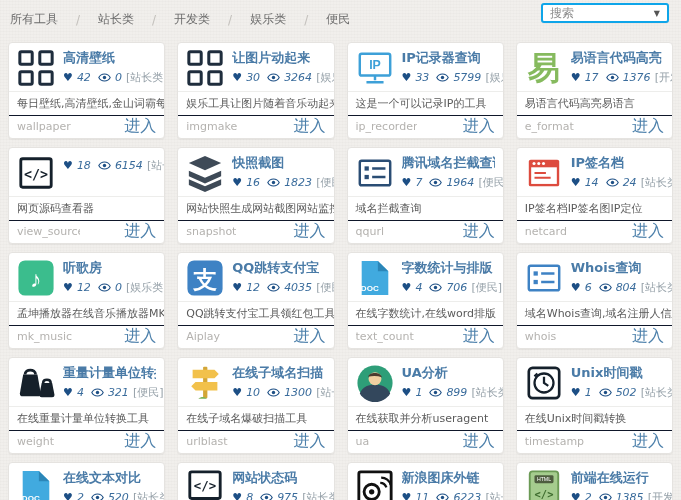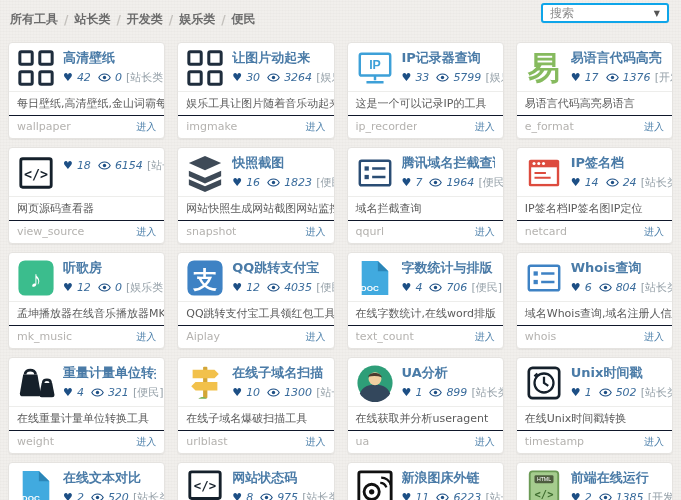--- a/index.html
+++ b/index.html
@@ -6,21 +6,21 @@
   html,body { width:681px; height:500px; overflow:hidden; }
   body {
     font-family: "DejaVu Sans", "Liberation Sans", sans-serif;
     background-color:#f1efec;
     background-image:
       repeating-linear-gradient(0deg, rgba(0,0,0,0.015) 0 1px, transparent 1px 3px),
       repeating-linear-gradient(90deg, rgba(120,110,100,0.02) 0 1px, transparent 1px 3px);
     position:relative;
   }
   .topbar { position:relative; height:34px; padding:8px 10px 0 10px; }
-  .breadcrumb { font-size:12px; color:#6b6b6b; display:inline-flex; gap:6px; align-items:center;font-weight:bold; }
+  .breadcrumb { font-size:12px; color:#6b6b6b; display:inline-flex; gap:18px; align-items:center; }
   .breadcrumb .crumb { color:#6b6b6b; cursor:pointer; white-space:nowrap; }
   .breadcrumb .sep { color:#c3c0bc; }
   .search-select {
     position:absolute; top:3px; right:12px; width:128px; height:20px;
     background:#fff; border:2px solid #0ea5e9; border-radius:3px;
     display:flex; align-items:center; justify-content:space-between;
     padding:0 7px; font-size:12px; color:#8d8d8d; cursor:pointer;
     box-shadow:0 1px 1px rgba(0,0,0,0.03);
   }
   .search-select .caret { font-size:8px; color:#555; }
@@ -47,21 +47,21 @@
   .badge { margin-left:auto; color:#95a0a8; font-size:11px; white-space:nowrap; }
   .desc {
     border-top:1px solid #ededeb; height:24px; line-height:23px; padding:0 8px;
     font-size:11px; color:#5a5a5a; white-space:nowrap; overflow:hidden;
   }
   .foot {
     border-top:1px solid #0f172a; height:24px; padding:0 8px;
     display:flex; justify-content:space-between; align-items:center; font-size:11px;
   }
   .slug { color:#b4b2af; white-space:nowrap; overflow:hidden; }
-  .enter { color:#4d80ab; font-size:10px; cursor:pointer; text-decoration:none; white-space:nowrap;margin-left:44px; }
+  .enter { color:#4d80ab; font-size:16px; cursor:pointer; text-decoration:none; white-space:nowrap;margin-left:44px; }
 </style>
 </head>
 <body>
 
 <div class="topbar">
   <nav class="breadcrumb" id="nav">
       <span class="crumb">所有工具</span>
       <span class="sep">/</span>
       <span class="crumb">站长类</span>
       <span class="sep">/</span>

